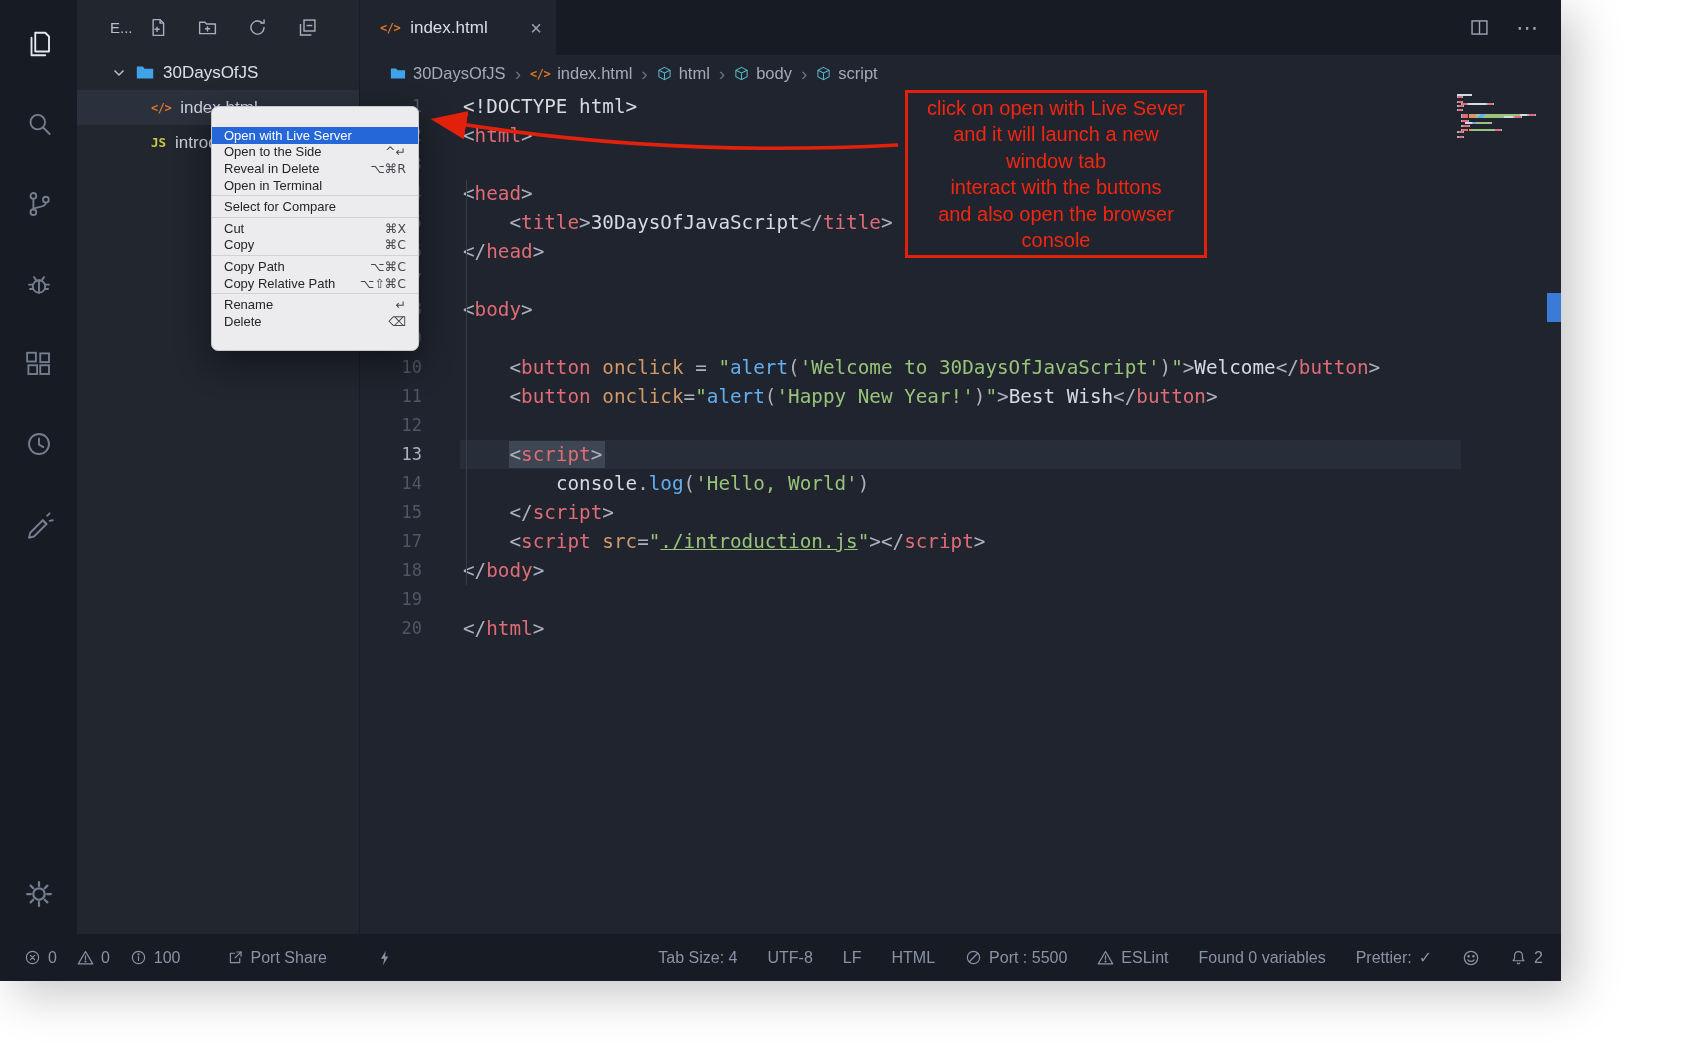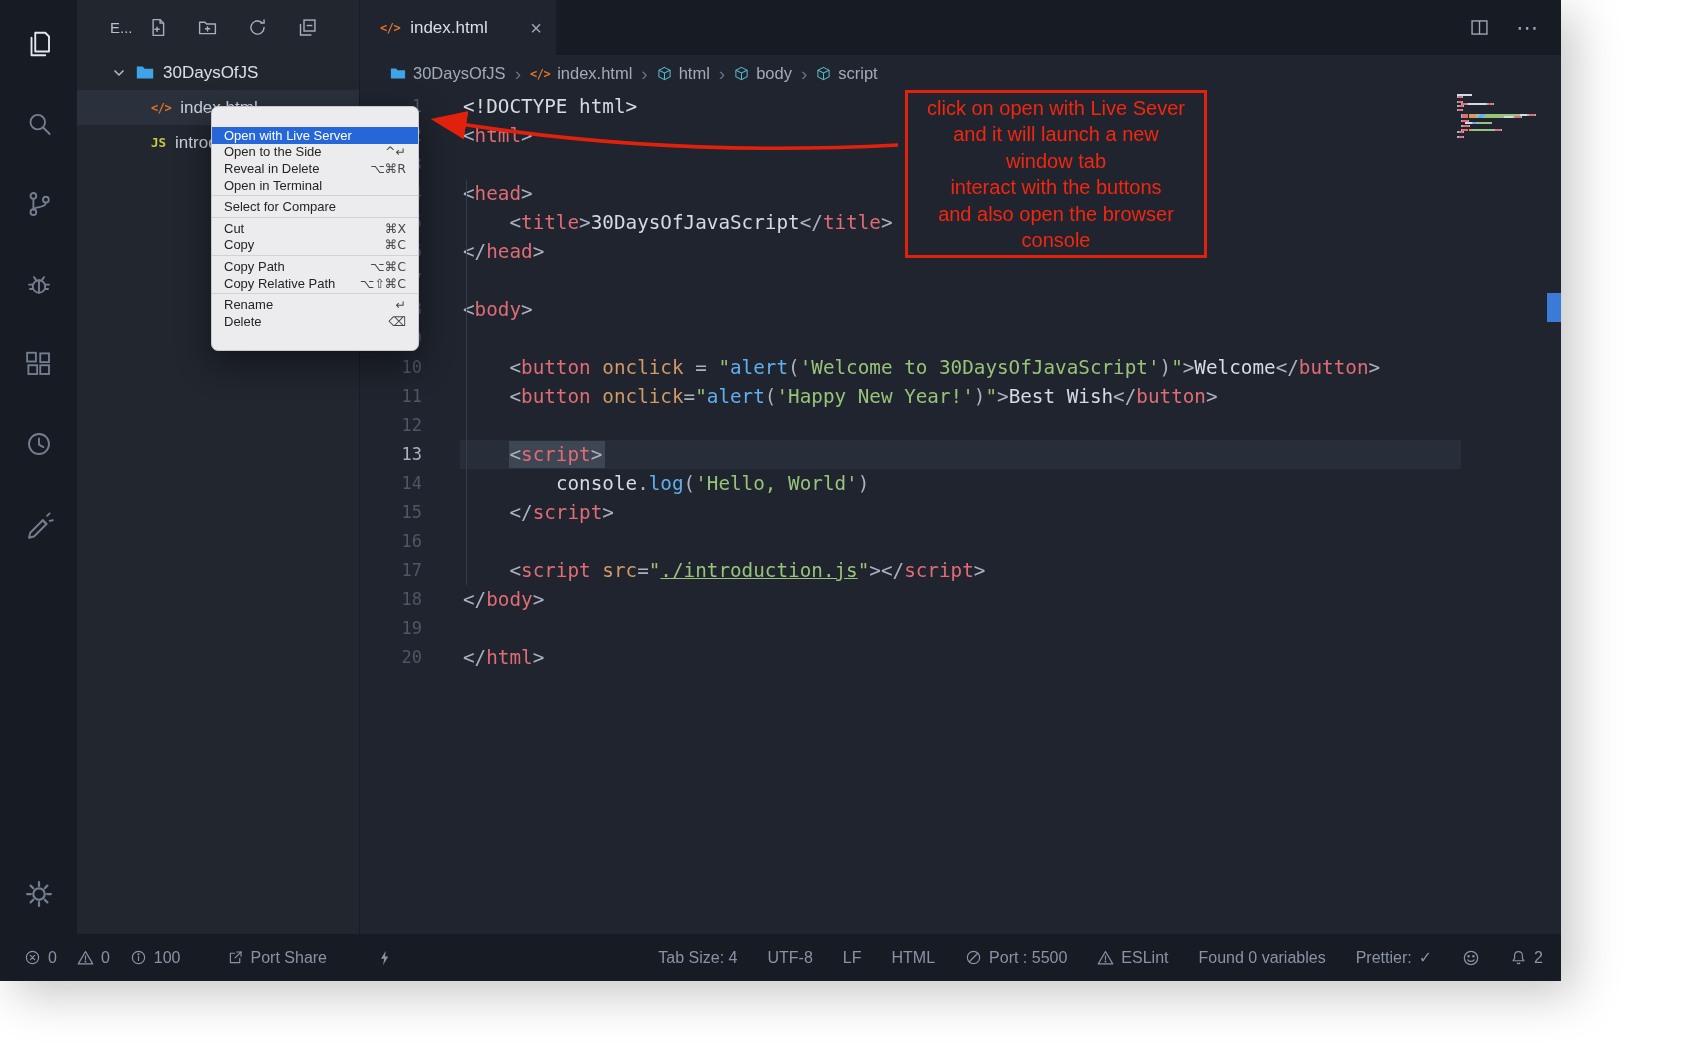--- a/index.html
+++ b/index.html
@@ -254,21 +254,20 @@
             <div class="code-line"><span class="ln">6</span><span class="lc"><span style="color: rgb(171, 178, 191);">&lt;/</span><span style="color: rgb(224, 108, 117);">head</span><span style="color: rgb(171, 178, 191);">&gt;</span></span></div>
             <div class="code-line"><span class="ln">7</span><span class="lc"></span></div>
             <div class="code-line"><span class="ln">8</span><span class="lc"><span style="color: rgb(171, 178, 191);">&lt;</span><span style="color: rgb(224, 108, 117);">body</span><span style="color: rgb(171, 178, 191);">&gt;</span></span></div>
             <div class="code-line"><span class="ln">9</span><span class="lc"></span></div>
             <div class="code-line"><span class="ln">10</span><span class="lc"><span style="color: rgb(215, 218, 224);">    </span><span style="color: rgb(171, 178, 191);">&lt;</span><span style="color: rgb(224, 108, 117);">button</span><span style="color: rgb(215, 218, 224);"> </span><span style="color: rgb(209, 154, 102);">onclick</span><span style="color: rgb(171, 178, 191);"> = </span><span style="color: rgb(152, 195, 121);">"</span><span style="color: rgb(97, 175, 239);">alert</span><span style="color: rgb(171, 178, 191);">(</span><span style="color: rgb(152, 195, 121);">'Welcome to 30DaysOfJavaScript'</span><span style="color: rgb(171, 178, 191);">)</span><span style="color: rgb(152, 195, 121);">"</span><span style="color: rgb(171, 178, 191);">&gt;</span><span style="color: rgb(215, 218, 224);">Welcome</span><span style="color: rgb(171, 178, 191);">&lt;/</span><span style="color: rgb(224, 108, 117);">button</span><span style="color: rgb(171, 178, 191);">&gt;</span></span></div>
             <div class="code-line"><span class="ln">11</span><span class="lc"><span style="color: rgb(215, 218, 224);">    </span><span style="color: rgb(171, 178, 191);">&lt;</span><span style="color: rgb(224, 108, 117);">button</span><span style="color: rgb(215, 218, 224);"> </span><span style="color: rgb(209, 154, 102);">onclick</span><span style="color: rgb(171, 178, 191);">=</span><span style="color: rgb(152, 195, 121);">"</span><span style="color: rgb(97, 175, 239);">alert</span><span style="color: rgb(171, 178, 191);">(</span><span style="color: rgb(152, 195, 121);">'Happy New Year!'</span><span style="color: rgb(171, 178, 191);">)</span><span style="color: rgb(152, 195, 121);">"</span><span style="color: rgb(171, 178, 191);">&gt;</span><span style="color: rgb(215, 218, 224);">Best Wish</span><span style="color: rgb(171, 178, 191);">&lt;/</span><span style="color: rgb(224, 108, 117);">button</span><span style="color: rgb(171, 178, 191);">&gt;</span></span></div>
             <div class="code-line"><span class="ln">12</span><span class="lc"></span></div>
             <div class="code-line current"><span class="ln ln-cur">13</span><span class="occ" style="left: 149.48px; width: 84.34px;"></span><span class="occ" style="left: 230.82px; width: 14.62px;"></span><span class="lc"><span style="color: rgb(215, 218, 224);">    </span><span style="color: rgb(171, 178, 191);">&lt;</span><span style="color: rgb(224, 108, 117);">script</span><span style="color: rgb(171, 178, 191);">&gt;</span></span></div>
             <div class="code-line"><span class="ln">14</span><span class="lc"><span style="color: rgb(215, 218, 224);">        </span><span style="color: rgb(215, 218, 224);">console</span><span style="color: rgb(171, 178, 191);">.</span><span style="color: rgb(97, 175, 239);">log</span><span style="color: rgb(171, 178, 191);">(</span><span style="color: rgb(152, 195, 121);">'Hello, World'</span><span style="color: rgb(171, 178, 191);">)</span></span></div>
             <div class="code-line"><span class="ln">15</span><span class="lc"><span style="color: rgb(215, 218, 224);">    </span><span style="color: rgb(171, 178, 191);">&lt;/</span><span style="color: rgb(224, 108, 117);">script</span><span style="color: rgb(171, 178, 191);">&gt;</span></span></div>
-            <div class="code-line"><span class="ln">16</span><span class="lc"></span></div>
             <div class="code-line"><span class="ln">17</span><span class="lc"><span style="color: rgb(215, 218, 224);">    </span><span style="color: rgb(171, 178, 191);">&lt;</span><span style="color: rgb(224, 108, 117);">script</span><span style="color: rgb(215, 218, 224);"> </span><span style="color: rgb(209, 154, 102);">src</span><span style="color: rgb(171, 178, 191);">=</span><span style="color: rgb(152, 195, 121);">"</span><span style="color: rgb(152, 195, 121); text-decoration: underline;">./introduction.js</span><span style="color: rgb(152, 195, 121);">"</span><span style="color: rgb(171, 178, 191);">&gt;</span><span style="color: rgb(171, 178, 191);">&lt;/</span><span style="color: rgb(224, 108, 117);">script</span><span style="color: rgb(171, 178, 191);">&gt;</span></span></div>
             <div class="code-line"><span class="ln">18</span><span class="lc"><span style="color: rgb(171, 178, 191);">&lt;/</span><span style="color: rgb(224, 108, 117);">body</span><span style="color: rgb(171, 178, 191);">&gt;</span></span></div>
             <div class="code-line"><span class="ln">19</span><span class="lc"></span></div>
             <div class="code-line"><span class="ln">20</span><span class="lc"><span style="color: rgb(171, 178, 191);">&lt;/</span><span style="color: rgb(224, 108, 117);">html</span><span style="color: rgb(171, 178, 191);">&gt;</span></span></div>
           </div>
         <div class="minimap">
             <div class="mm-line">
               <span class="mm-tk" style="width: 15px; background: rgb(215, 218, 224);"></span>
             </div>
             <div class="mm-line">

